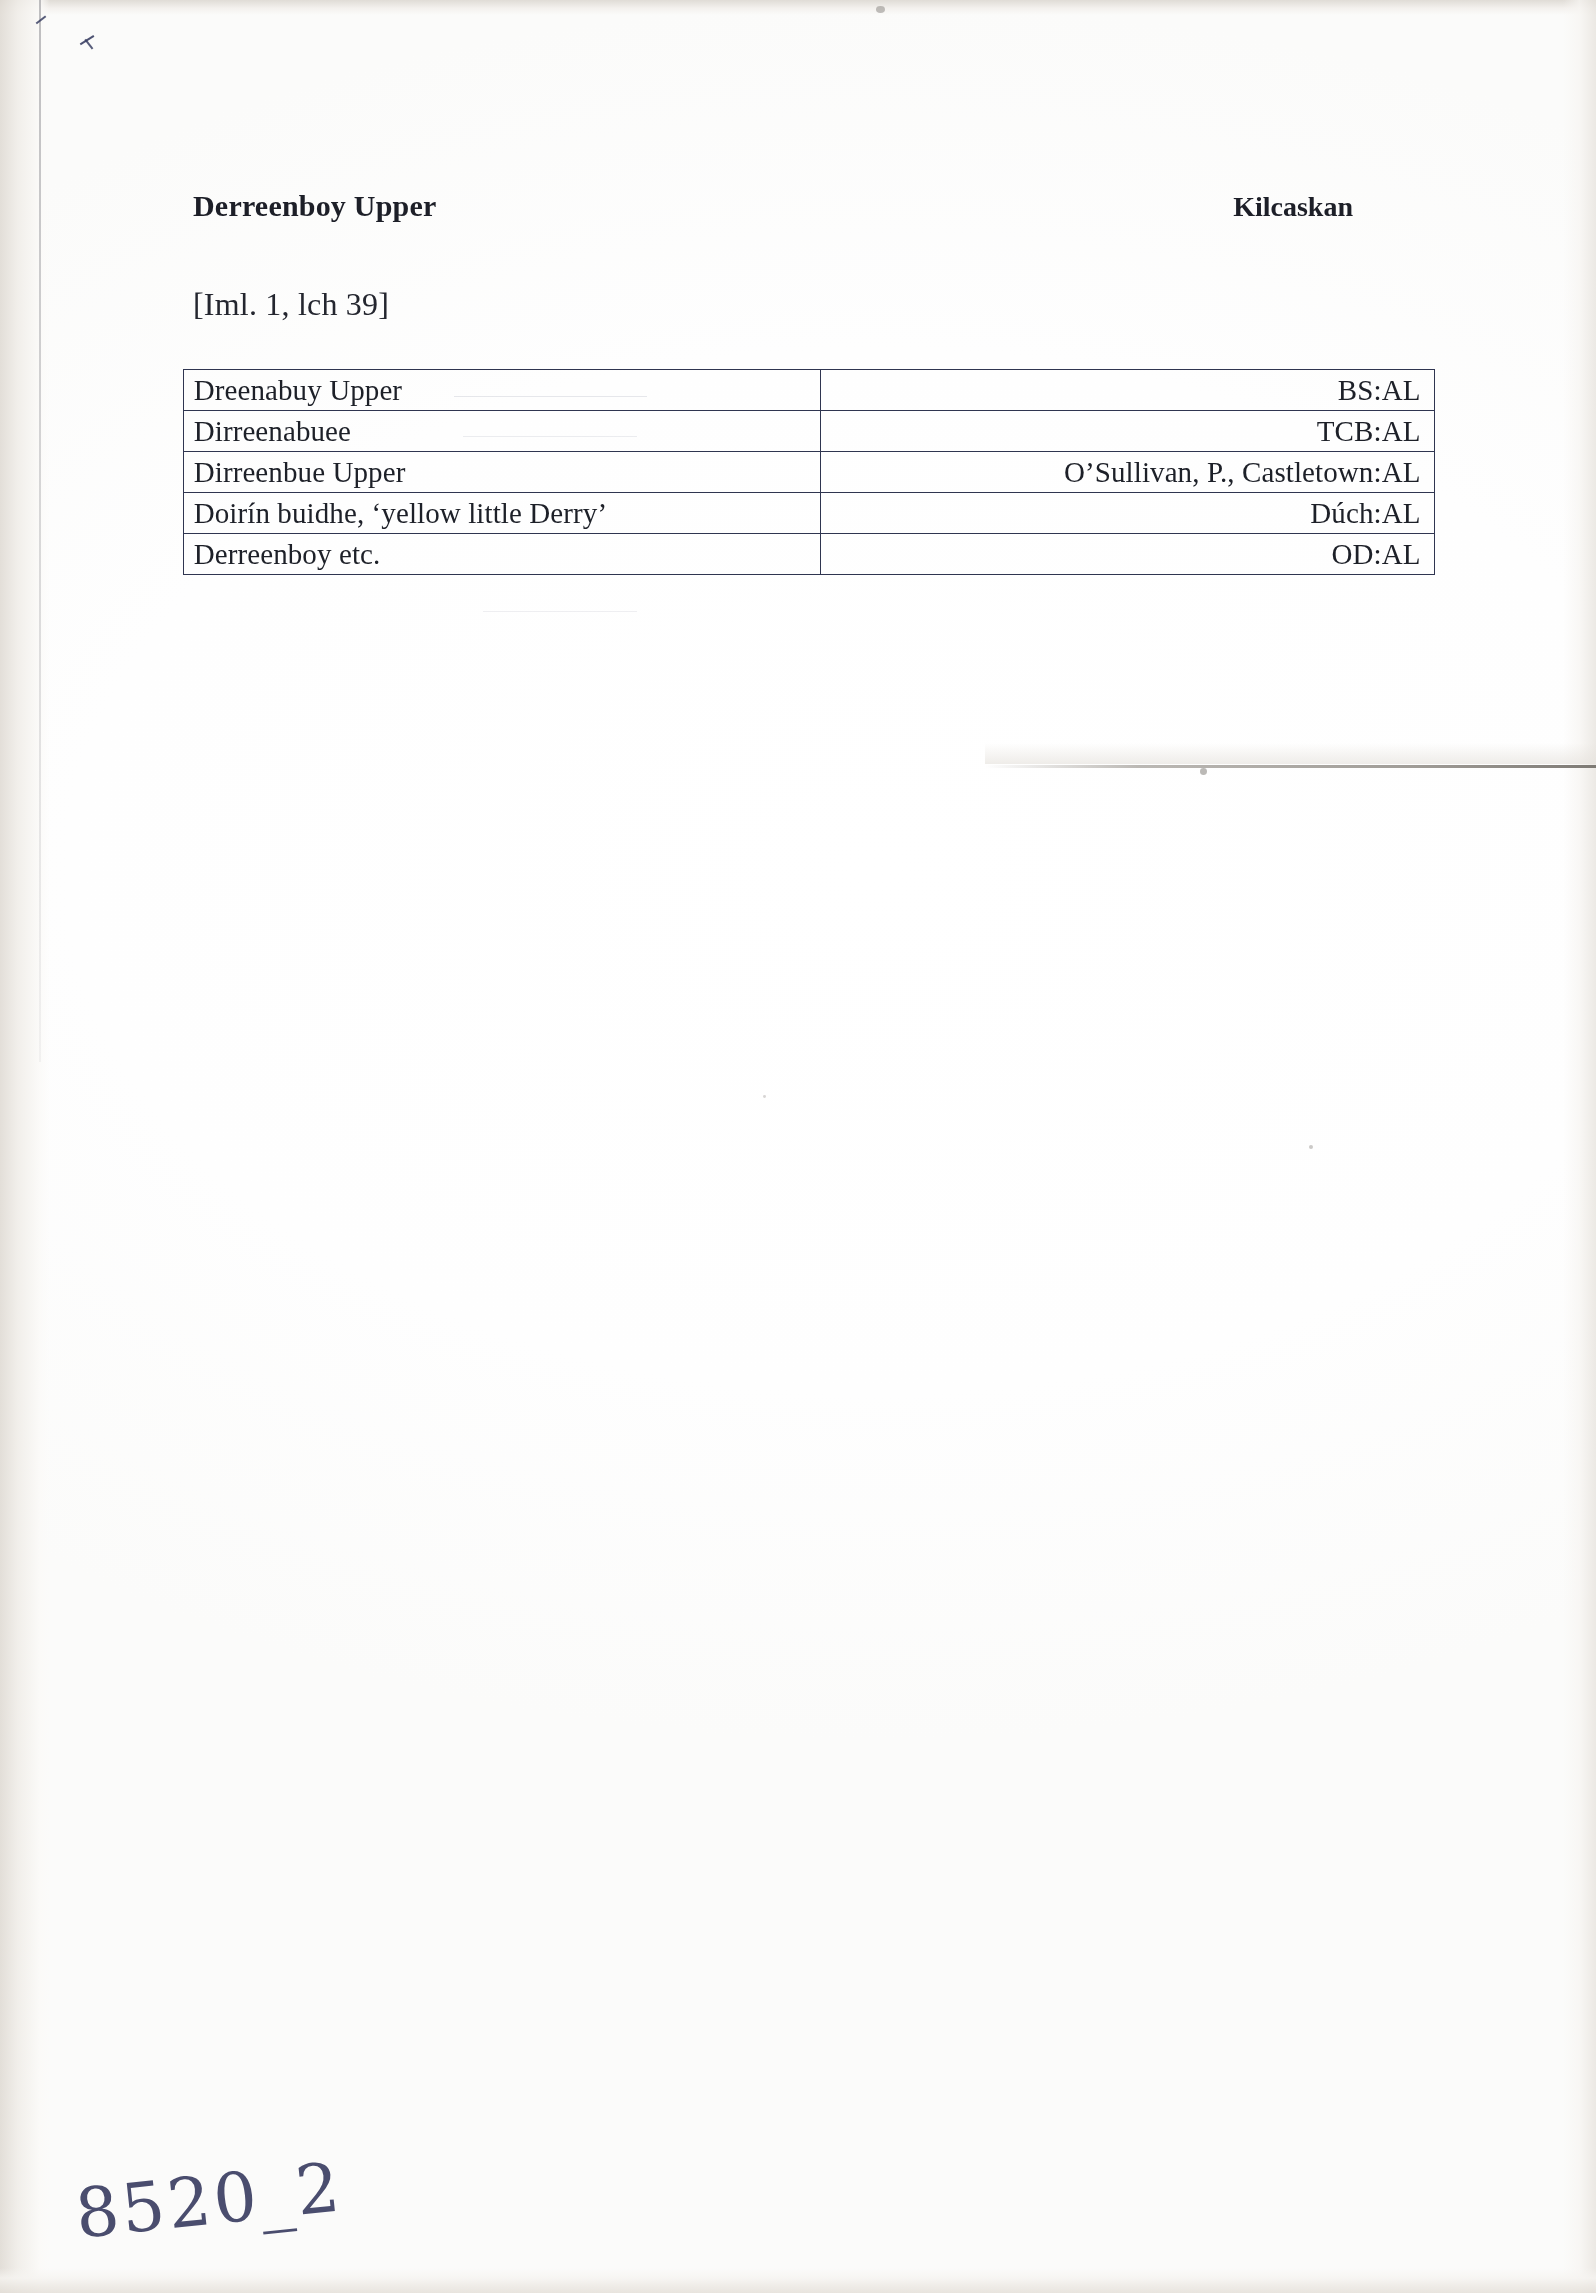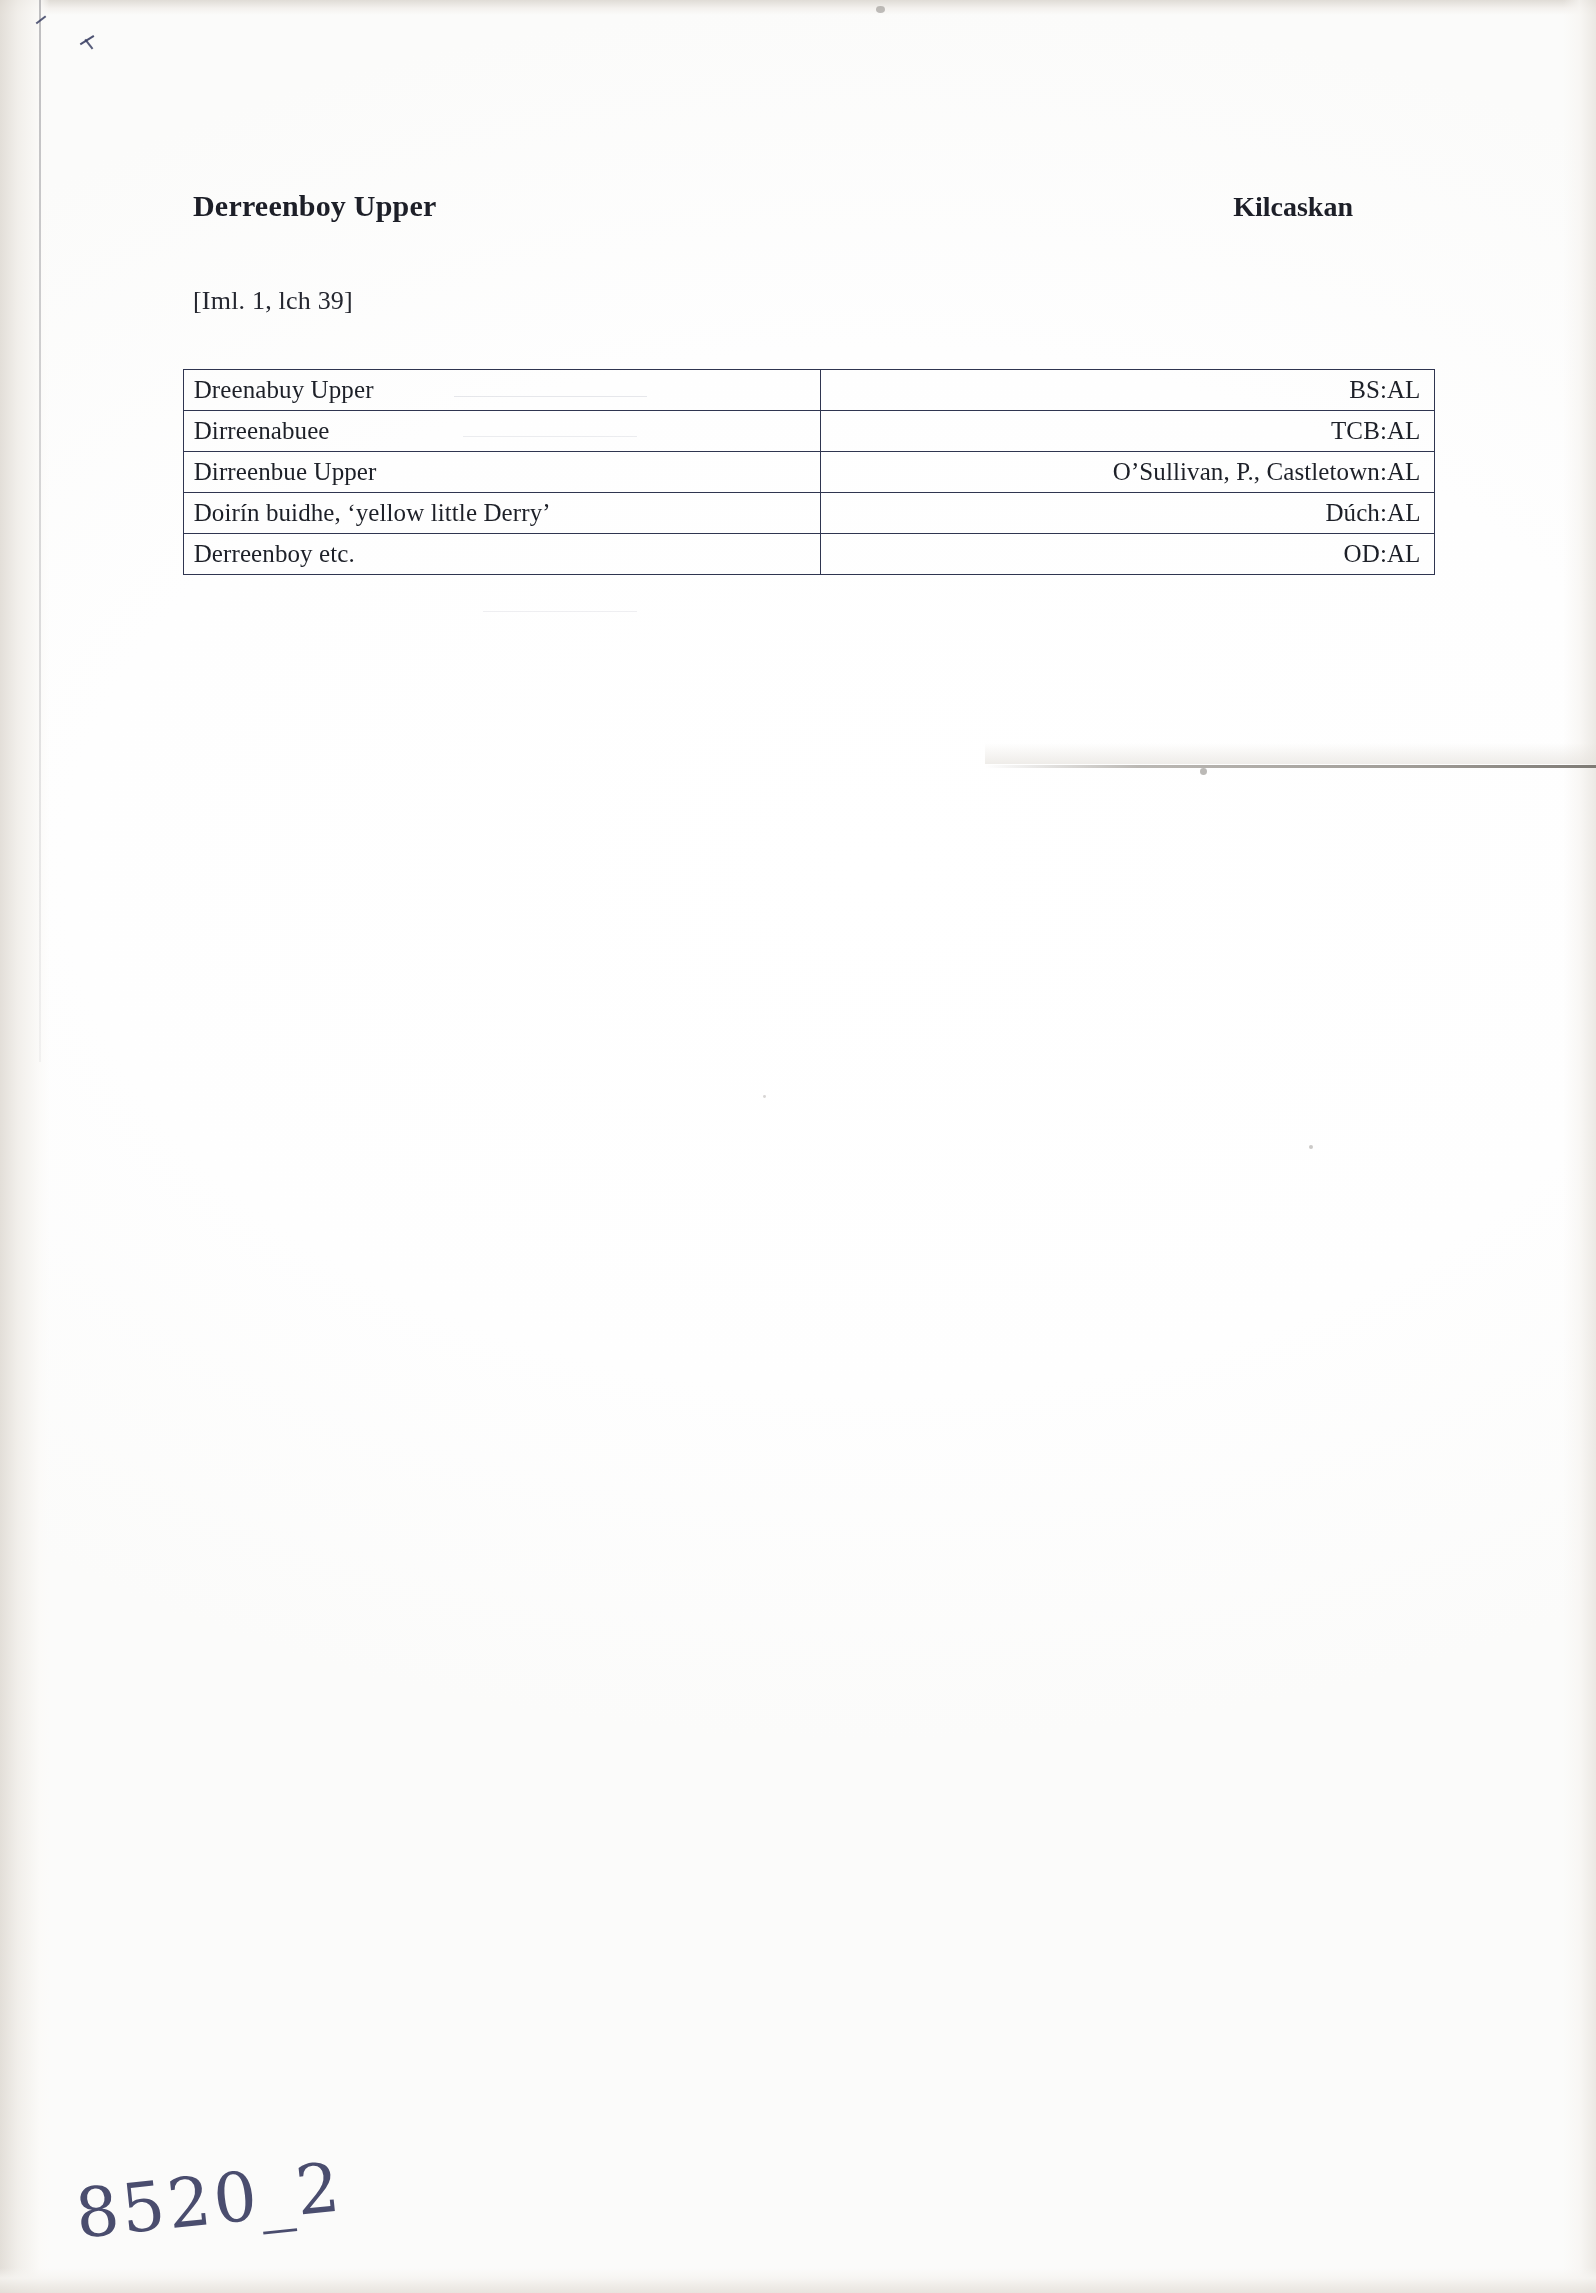--- a/index.html
+++ b/index.html
@@ -130,38 +130,38 @@
     font-size: 28px;
     font-weight: bold;
     color: #1d1f28;
     white-space: nowrap;
     margin-right: 95px;
   }
 
   .source-ref {
     position: absolute;
     left: 193px; top: 286px;
-    font-size: 26px;
+    font-size: 32px;
     color: #24262f;
     letter-spacing: 0.2px;
   }
 
   
   .forms-table {
     position: absolute;
     left: 183px; top: 369px;
     width: 1251px;
     border-collapse: collapse;
     table-layout: fixed;
   }
   .forms-table td {
     border: 1.5px solid #2f3550;
     height: 40px;
     padding: 0 9.7px;
-    font-size: 25px;
+    font-size: 29px;
     color: #1d2028;
     line-height: 1.05;
     vertical-align: middle;
   }
   .forms-table col.c-form { width: 637px; }
   .forms-table col.c-src  { width: 614px; }
   .cell-form {
     text-align: left;
     white-space: nowrap;
     letter-spacing: 0.1px;

